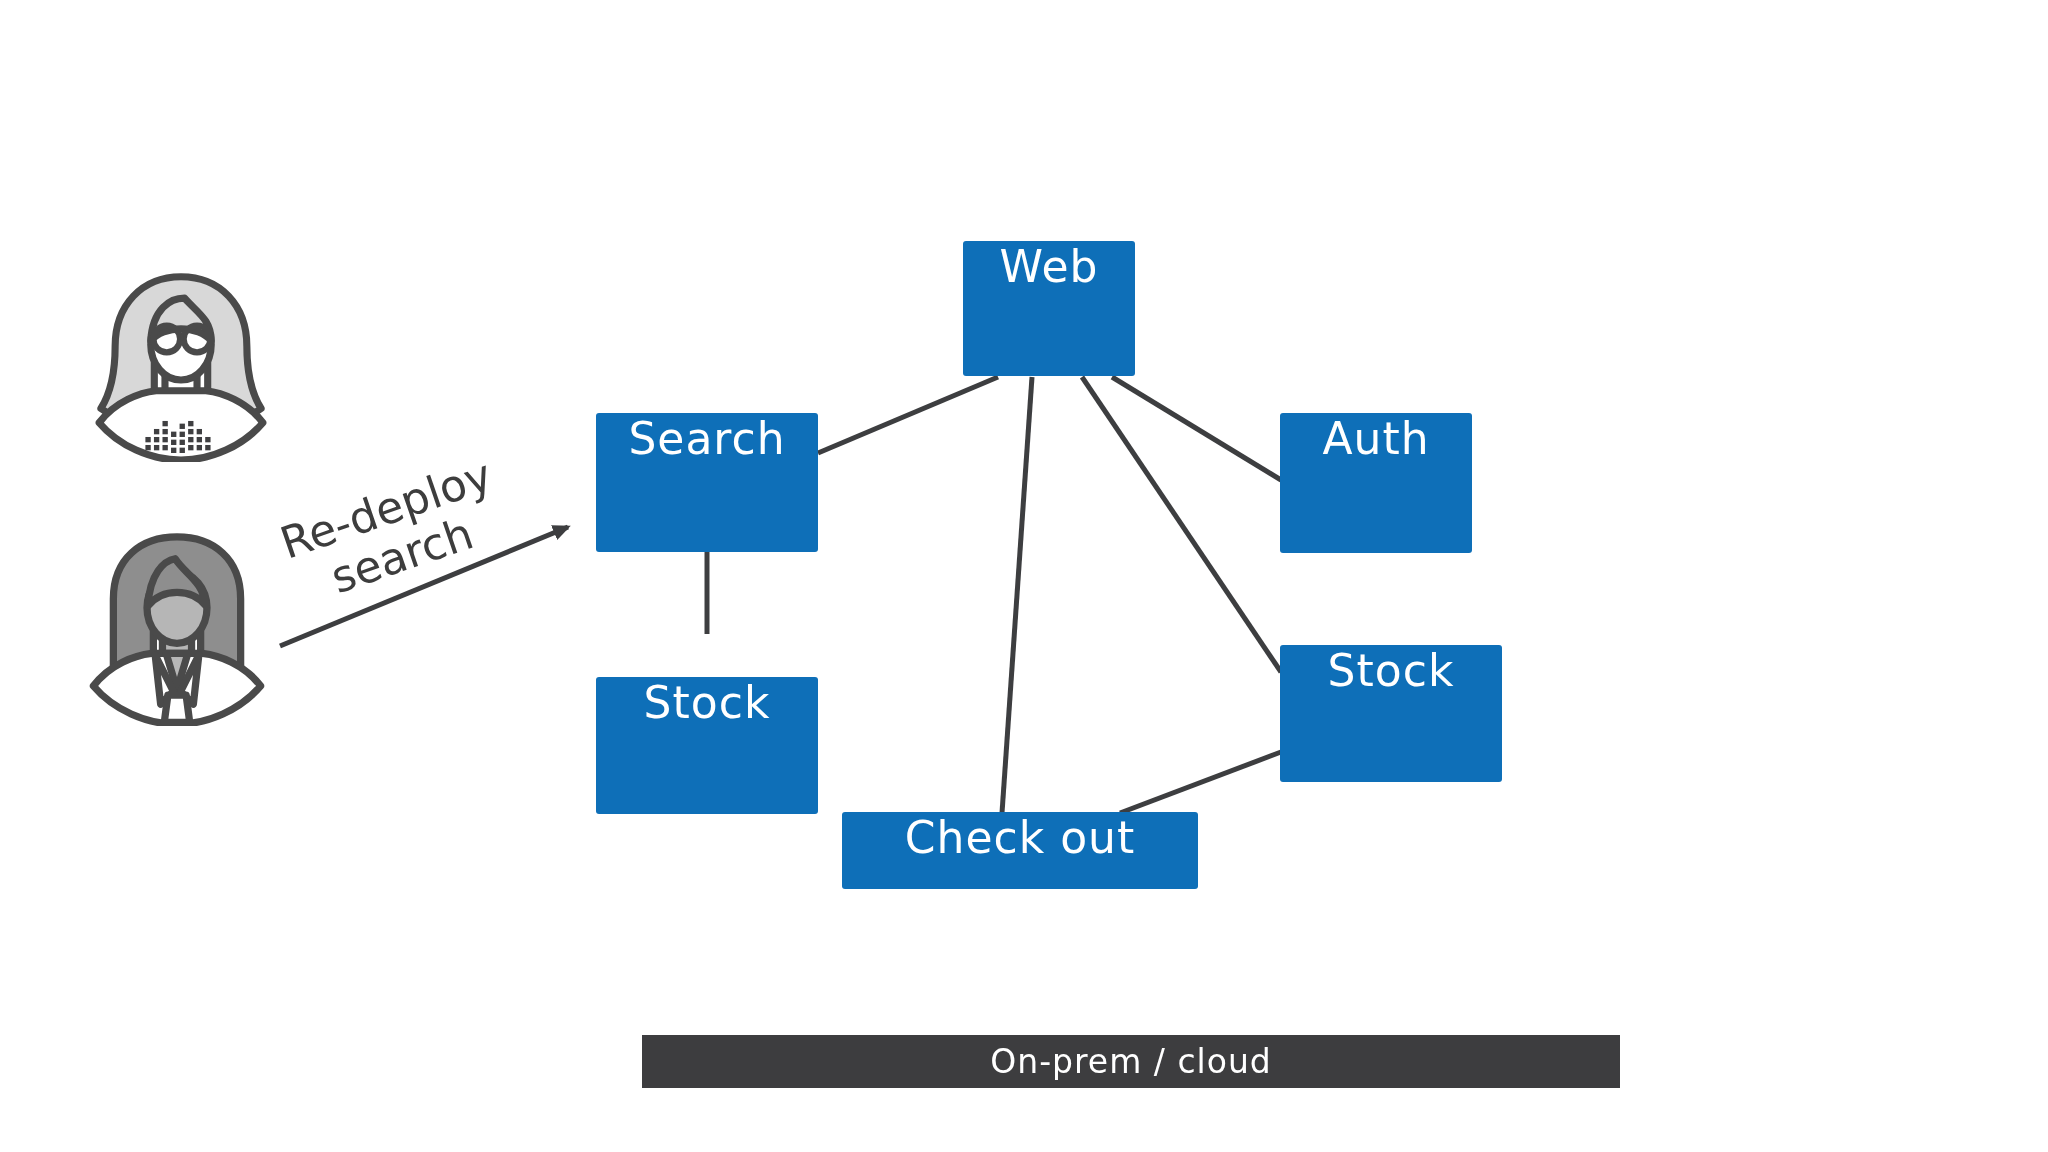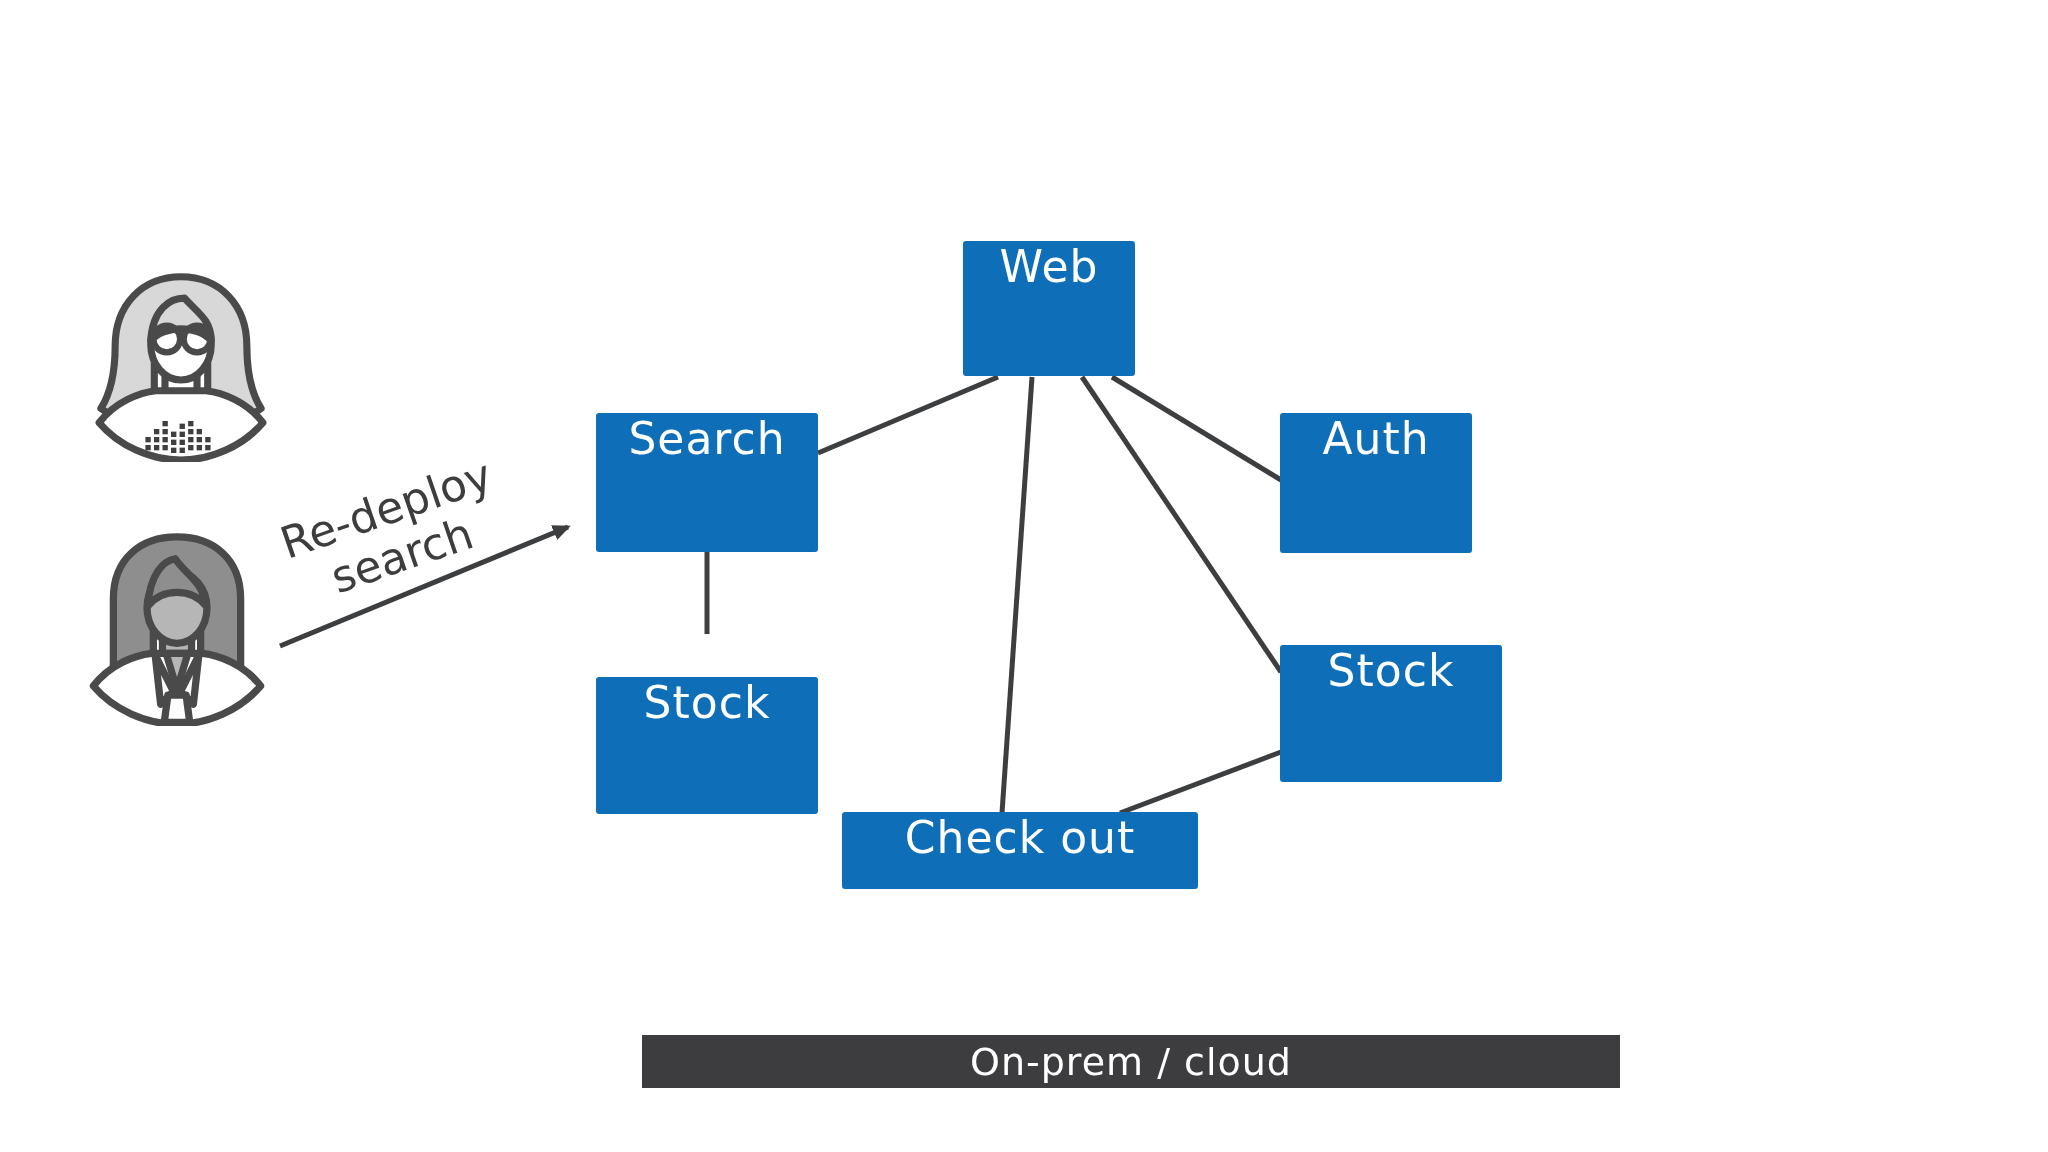--- a/index.html
+++ b/index.html
@@ -23,21 +23,21 @@
   #node-stock{left:596px;top:633px;width:222px;height:137px;margin-top:44px;}
   #node-auth{left:1280px;top:413px;width:192px;height:140px;}
   #node-cart{left:1280px;top:645px;width:222px;height:137px;}
   #node-checkout{left:842px;top:812px;width:356px;height:77px;}
   #banner{
     position:absolute;z-index:2;
     left:642px;top:1035px;width:978px;height:53px;
     background:var(--banner-bg,#3d3d3f);
     color:var(--banner-text,#ffffff);
     display:flex;align-items:center;justify-content:center;
-    font-size:38px;letter-spacing:1px;
+    font-size:33px;letter-spacing:1px;
   }
   #annotation{
     position:absolute;z-index:2;
     left:238px;top:483px;width:312px;
     color:var(--annotation-text,#3d3d3d);
     font-size:44px;line-height:1.12;text-align:center;
     transform:rotate(-19deg);
   }
   .person{position:absolute;z-index:2;}
   #person-1{left:92px;top:266px;width:178px;height:196px;}

